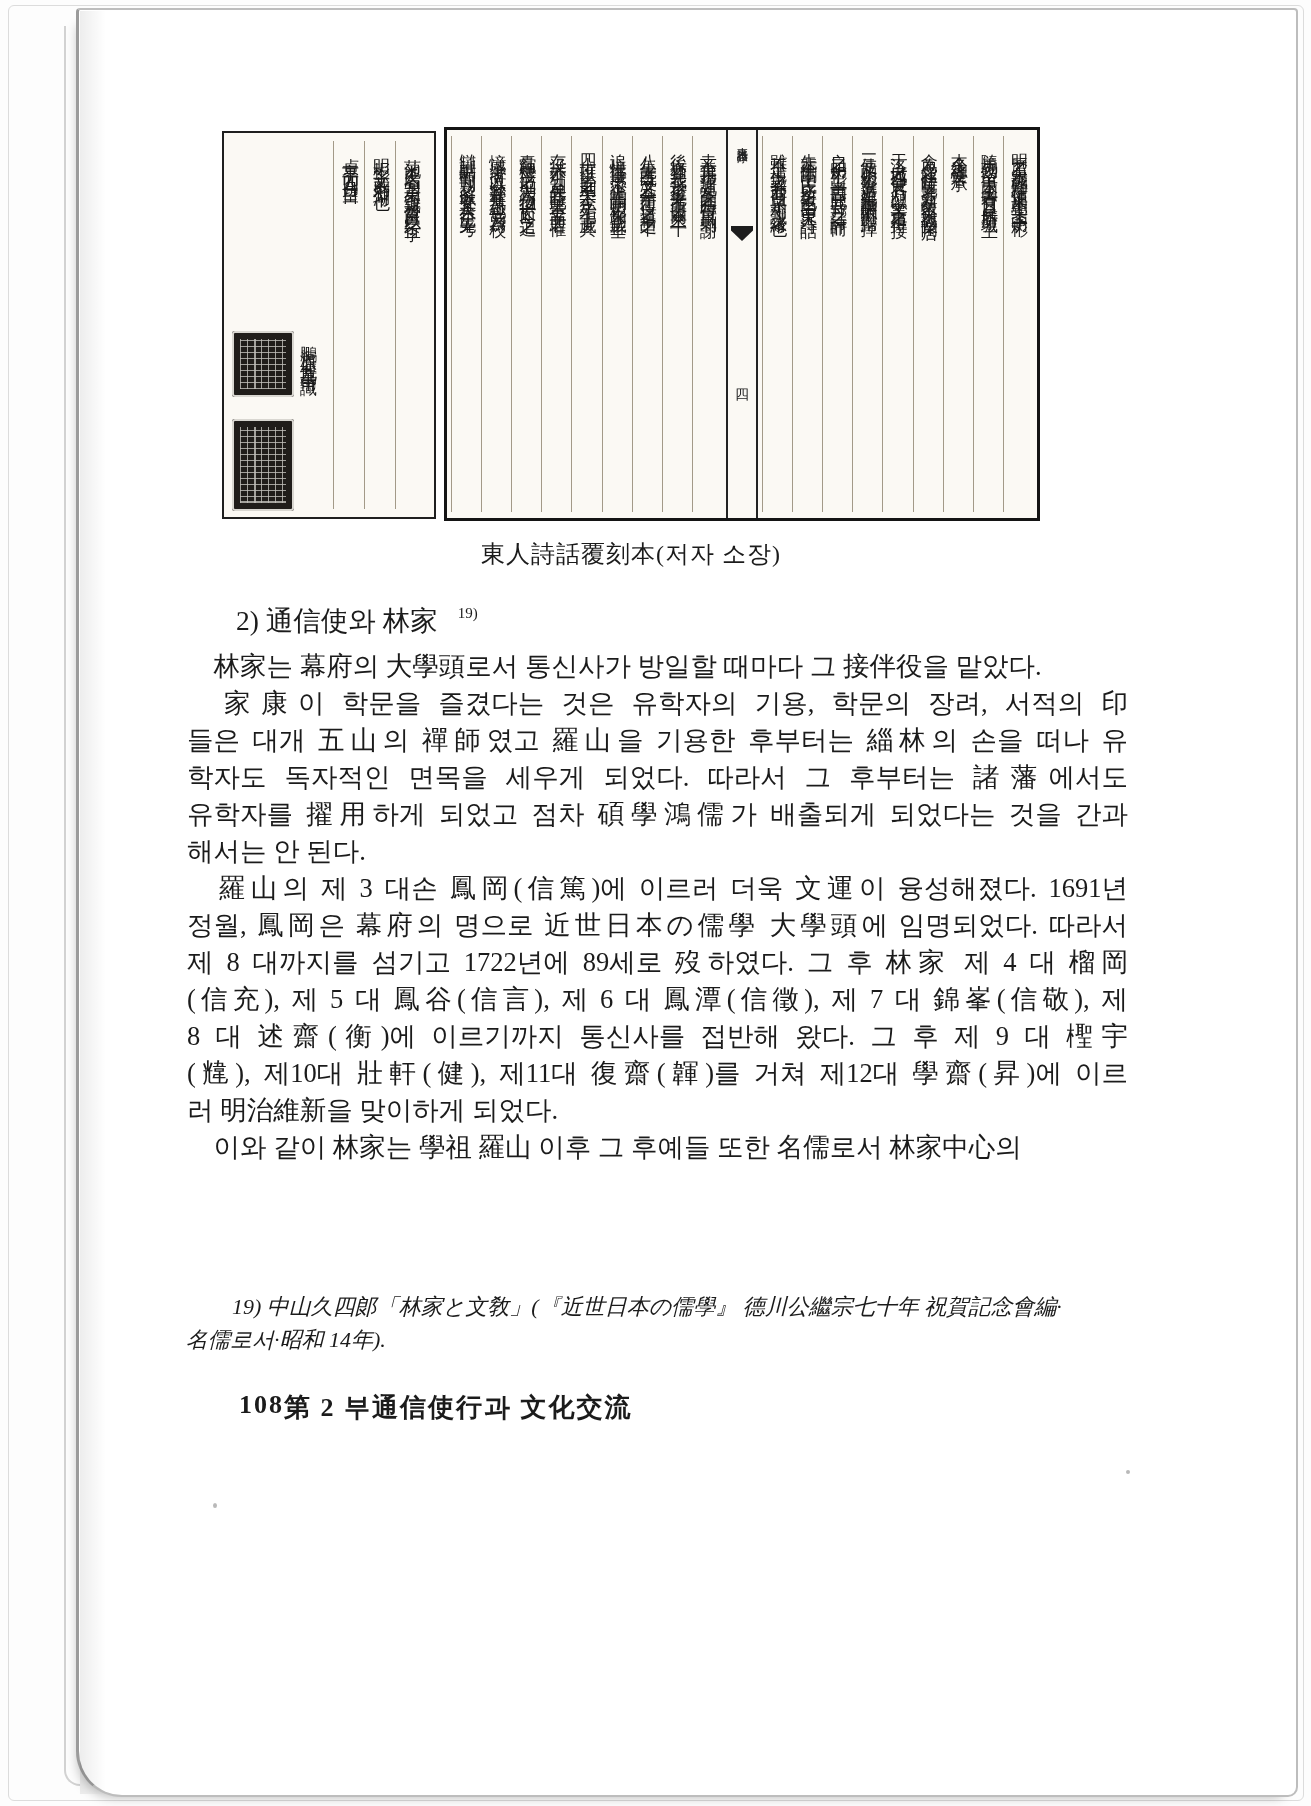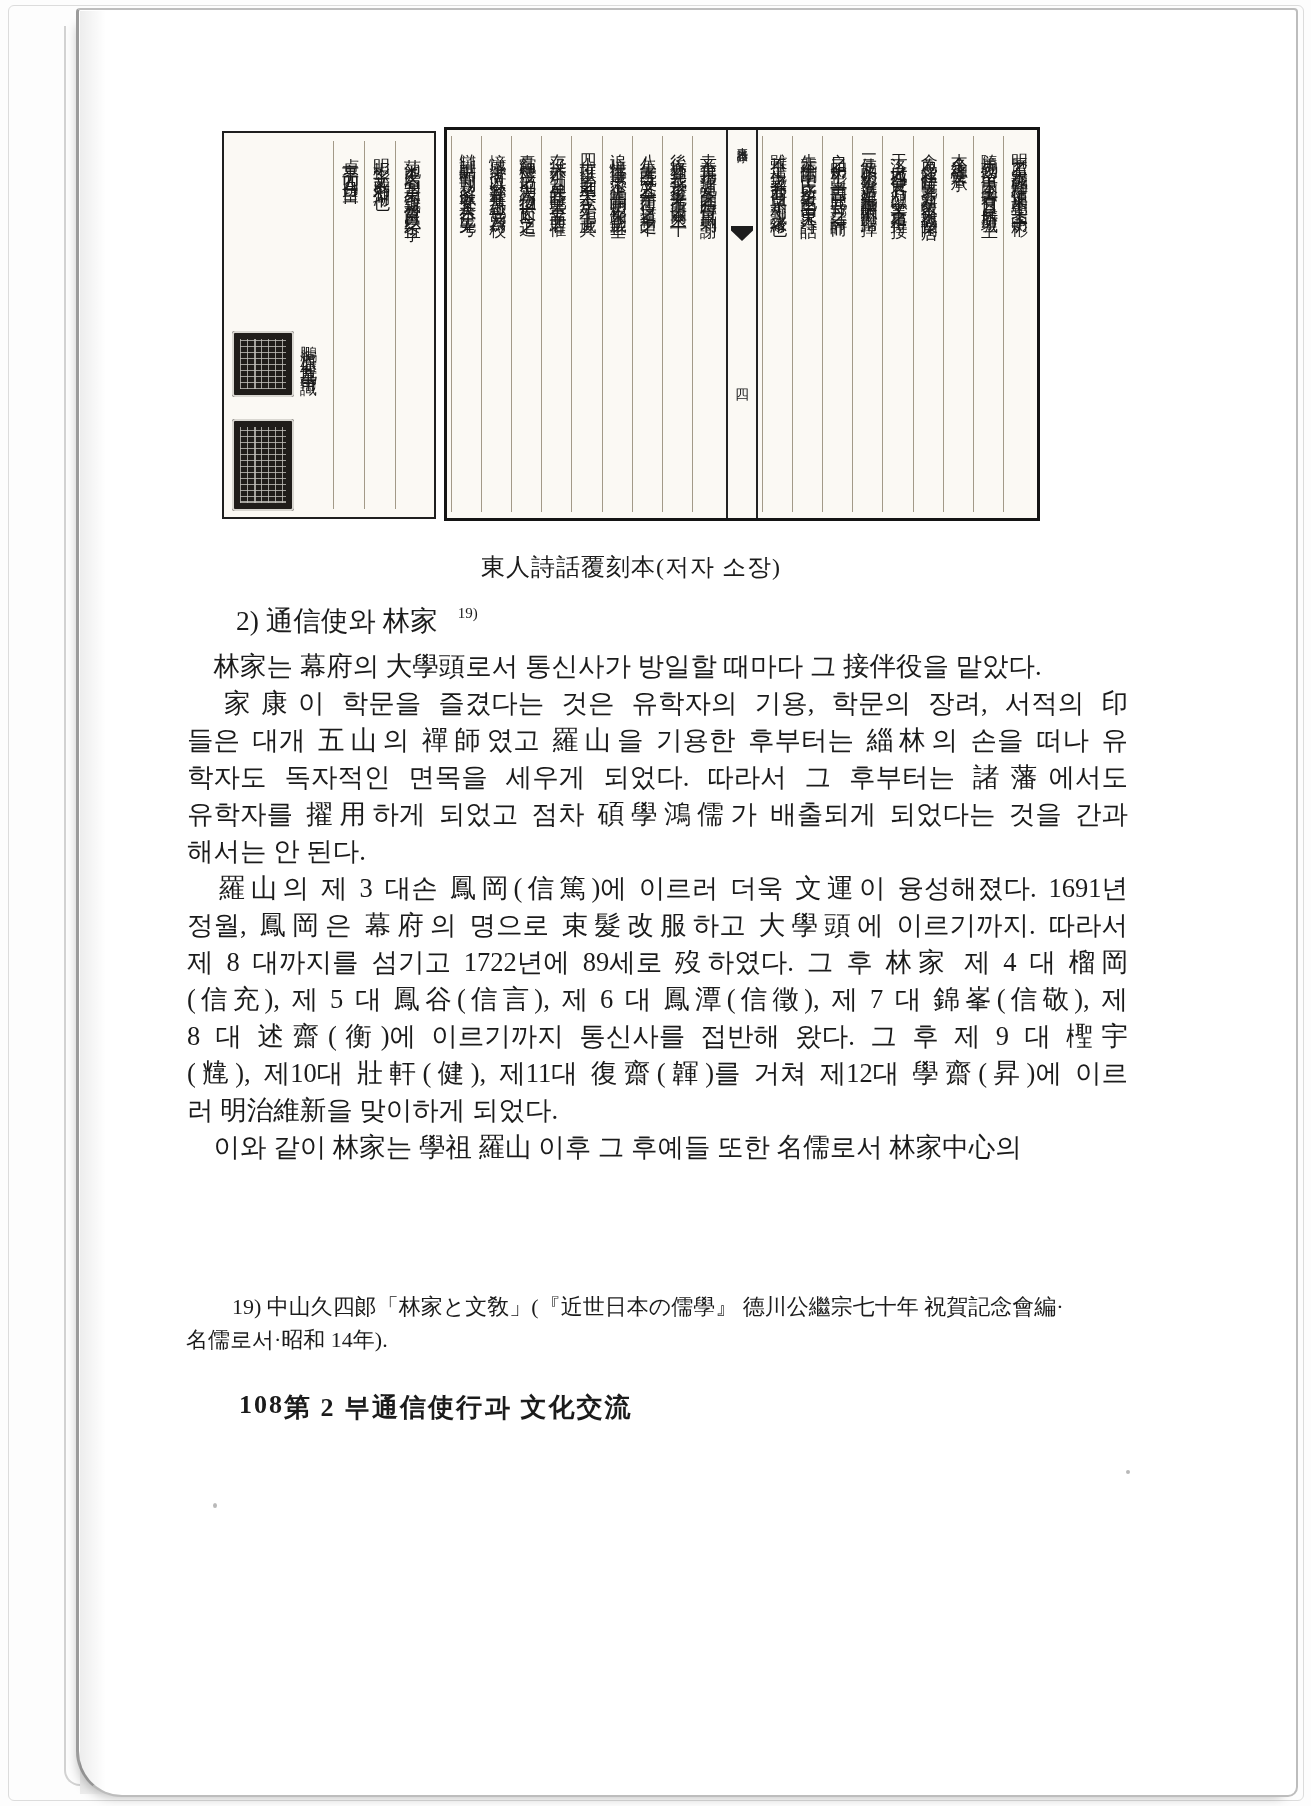--- a/index.html
+++ b/index.html
@@ -49,32 +49,32 @@
   .seal { position:absolute; left:8px; background:#201d1a; border-radius:3px;
     box-shadow: inset 0 0 0 2px rgba(250,248,242,.85), inset 0 0 0 5px #201d1a; }
   .seal::before { content:""; position:absolute; inset:8px; opacity:.75;
     background:
       repeating-linear-gradient(90deg, rgba(250,248,242,.8) 0 1.5px, transparent 1.5px 7px),
       repeating-linear-gradient(0deg, rgba(250,248,242,.8) 0 1.5px, transparent 1.5px 6px); }
   .seal-1 { top:198px; width:62px; height:66px; }
   .seal-2 { top:286px; width:62px; height:92px; }
 
   
-  .caption { position:absolute; left:222px; top:551px; width:818px;
+  .caption { position:absolute; left:222px; top:538px; width:818px;
     text-align:center; font-size:24px; letter-spacing:1px; }
   .heading { position:absolute; left:236px; top:603px; font-size:27.5px; }
   .heading sup { font-size:15px; position:relative; top:-2px; margin-left:20px; }
   .body-text { position:absolute; left:187px; top:648px; width:941px; }
   .body-line { font-size:26.5px; line-height:37px; height:37px;
     text-align:justify; text-align-last:justify; white-space:normal; }
   .paragraph .body-line:last-child { text-align-last:left; }
 
   
   .footnote { position:absolute; left:186px; top:1290px; width:930px; }
-  .footnote-line { font-size:22px; line-height:33px; }
+  .footnote-line { font-size:22px; line-height:33px;font-style:italic; }
   .footnote .footnote-line:first-child { text-indent:46px; }
   .page-footer { position:absolute; left:239px; top:1390px; display:flex; 
     font-size:26px; font-weight:600; letter-spacing:2px;text-align:center; }
 
   .speck { position:absolute; border-radius:50%; background:#b9b9b9; }
   .speck-1 { left:1126px; top:1470px; width:4px; height:4px; }
   .speck-2 { left:213px; top:1503px; width:4px; height:5px; }
 </style>
 </head>
 <body>
@@ -140,21 +140,21 @@
     </div>
   <div class="paragraph">
       <div class="body-line">　家康이 학문을 즐겼다는 것은 유학자의 기용, 학문의 장려, 서적의 印</div>
       <div class="body-line">들은 대개 五山의 禪師였고 羅山을 기용한 후부터는 緇林의 손을 떠나 유</div>
       <div class="body-line">학자도 독자적인 면목을 세우게 되었다. 따라서 그 후부터는 諸藩에서도</div>
       <div class="body-line">유학자를 擢用하게 되었고 점차 碩學鴻儒가 배출되게 되었다는 것을 간과</div>
       <div class="body-line">해서는 안 된다.</div>
     </div>
   <div class="paragraph">
       <div class="body-line">　羅山의 제 3 대손 鳳岡(信篤)에 이르러 더욱 文運이 융성해졌다. 1691년</div>
-      <div class="body-line">정월, 鳳岡은 幕府의 명으로 束髮改服하고 大學頭에 이르기까지. 따라서</div>
+      <div class="body-line">정월, 鳳岡은 幕府의 명으로 近世日本の儒學 大學頭에 임명되었다. 따라서</div>
       <div class="body-line">제 8 대까지를 섬기고 1722년에 89세로 歿하였다. 그 후 林家 제 4 대 榴岡</div>
       <div class="body-line">(信充), 제 5 대 鳳谷(信言), 제 6 대 鳳潭(信徵), 제 7 대 錦峯(信敬), 제</div>
       <div class="body-line">8 대 述齋(衡)에 이르기까지 통신사를 접반해 왔다. 그 후 제 9 대 檉宇</div>
       <div class="body-line">(韑), 제10대 壯軒(健), 제11대 復齋(韗)를 거쳐 제12대 學齋(昇)에 이르</div>
       <div class="body-line">러 明治維新을 맞이하게 되었다.</div>
     </div>
   <div class="paragraph">
       <div class="body-line">　이와 같이 林家는 學祖 羅山 이후 그 후예들 또한 名儒로서 林家中心의</div>
     </div>
 </div>

